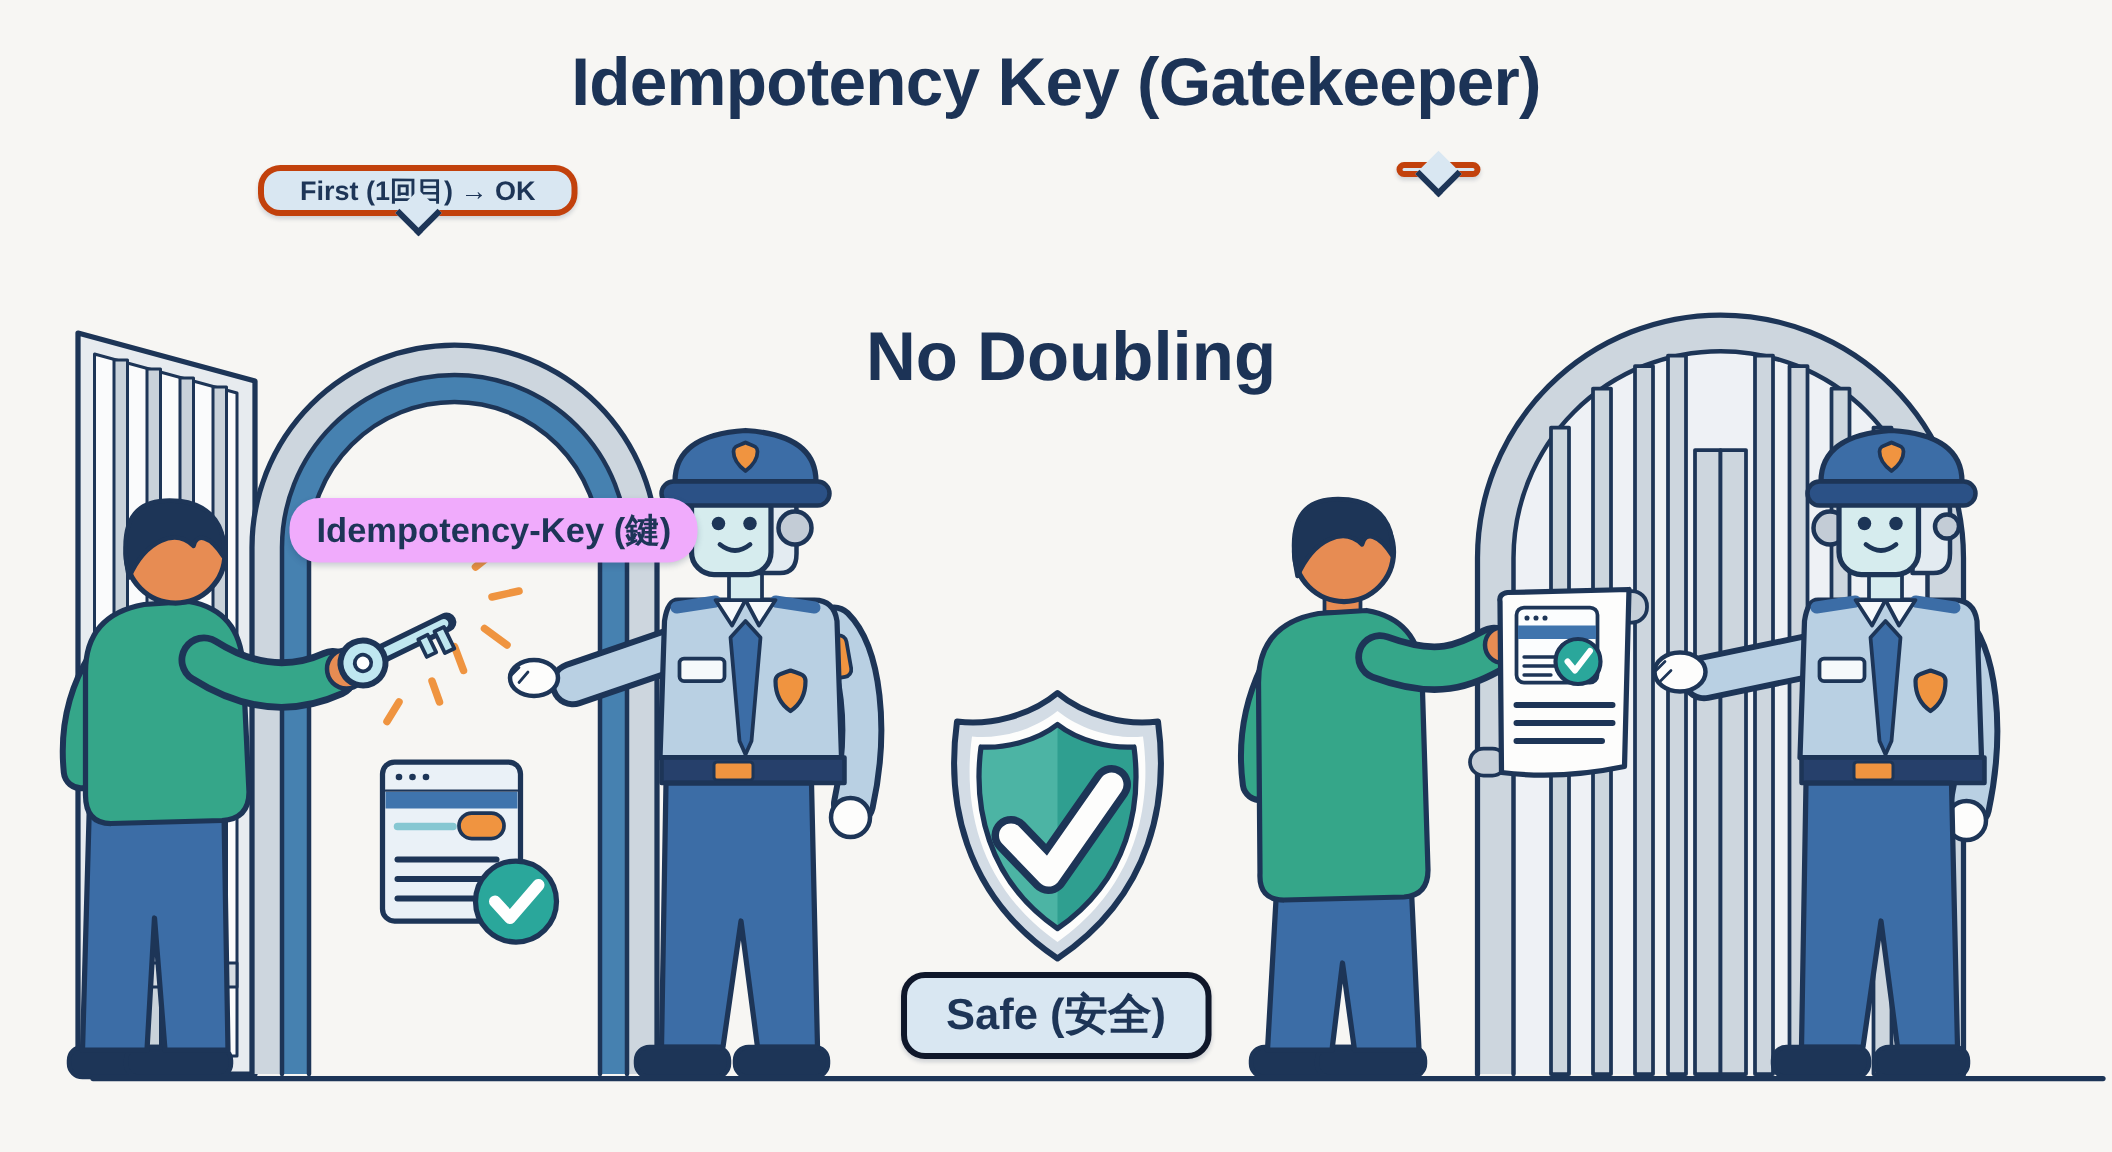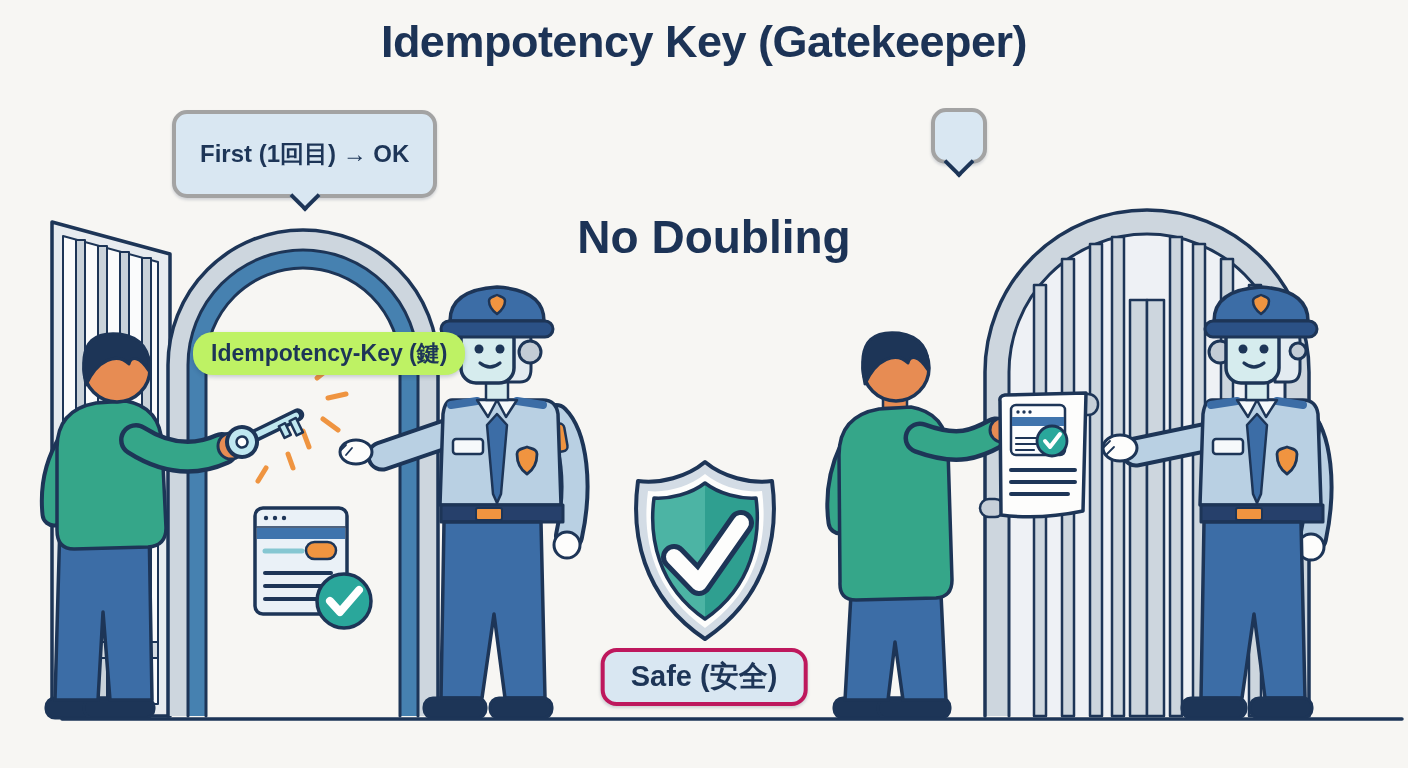--- a/index.html
+++ b/index.html
@@ -3,28 +3,28 @@
 <meta charset="utf-8">
 <style>
   * { margin:0; padding:0; box-sizing:border-box; }
   html,body { width:1408px; height:768px; }
   body { font-family:"Liberation Sans", sans-serif; background:#f7f6f3; overflow:hidden; }
   .stage { position:relative; width:1408px; height:768px; background:#f7f6f3; }
   svg.scene { position:absolute; left:0; top:0; }
   svg * { stroke-linejoin:round; stroke-linecap:round; }
 
   .page-title {
-    position:absolute; left:0; top:16px; width:100%;
+    position:absolute; left:0; top:29px; width:100%;
     text-align:center; font-size:45px; font-weight:700;
     color:#1c3356; letter-spacing:-0.5px;
   }
   .bubble {
     position:absolute; background:#d9e7f2;
-    border:4px solid #a3a3a3; border-radius:15px;
-    padding:24px 24px; font-size:24px; font-weight:700; color:#1d3557;
+    border:4px solid #c2410c; border-radius:15px;
+    padding:1px 24px; font-size:18px; font-weight:700; color:#1d3557;
     box-shadow:0 2px 3px rgba(25,45,80,.18); white-space:nowrap;
   }
   .bubble .tail {
     position:absolute; left:50%; bottom:-13px; width:22px; height:22px;
     margin-left:-11px; background:#d9e7f2;
     border-right:4px solid #1d3557; border-bottom:4px solid #1d3557;
     transform:rotate(45deg);
   }
   .bubble-first { left:172px; top:110px; }
   .bubble-retry { left:931px; top:108px; }
@@ -32,27 +32,27 @@
     position:absolute; left:0; top:210px; width:100%;
     text-align:center; font-size:46px; font-weight:700; color:#1c3356;padding-left:20px;
   }
   .center-sub {
     position:absolute; left:0; top:290px; width:100%;
     text-align:center; font-size:24px; font-weight:700; color:#1d3557;
     line-height:1.18;
   }
   .key-pill {
     position:absolute; left:193px; top:332px;
-    background:#bef264; border-radius:20px; padding:6px 18px;
+    background:#f0abfc; border-radius:20px; padding:6px 18px;
     font-size:23px; font-weight:700; color:#1d3557;
     box-shadow:0 2px 4px rgba(25,45,80,.22); white-space:nowrap;
   }
   .safe-pill {
     position:absolute; left:50%; top:648px; transform:translateX(-50%);
-    background:#d9e7f2; border:4px solid #be185d; border-radius:16px;
+    background:#d9e7f2; border:4px solid #0f172a; border-radius:16px;
     padding:5px 26px; font-size:29px; font-weight:700; color:#1d3557;
     box-shadow:0 2px 3px rgba(25,45,80,.18); white-space:nowrap;
   }
 </style>
 </head>
 <body>
 
 <div class="stage">
 
 <svg class="scene" width="1408" height="768" viewBox="0 0 1408 768">

